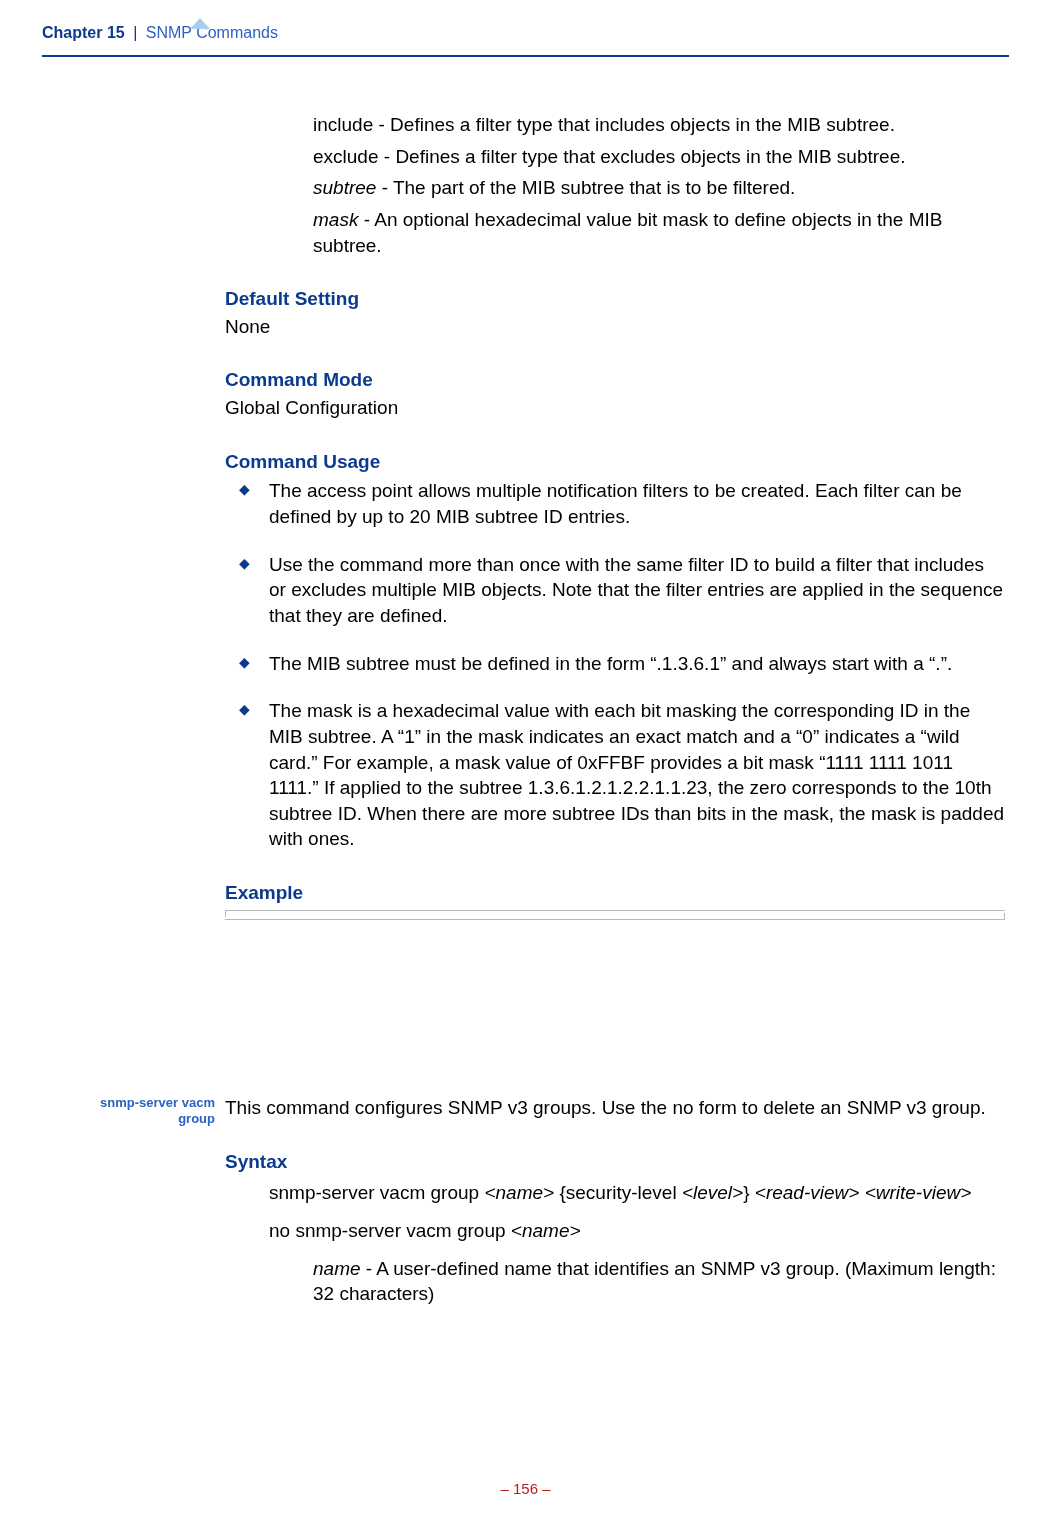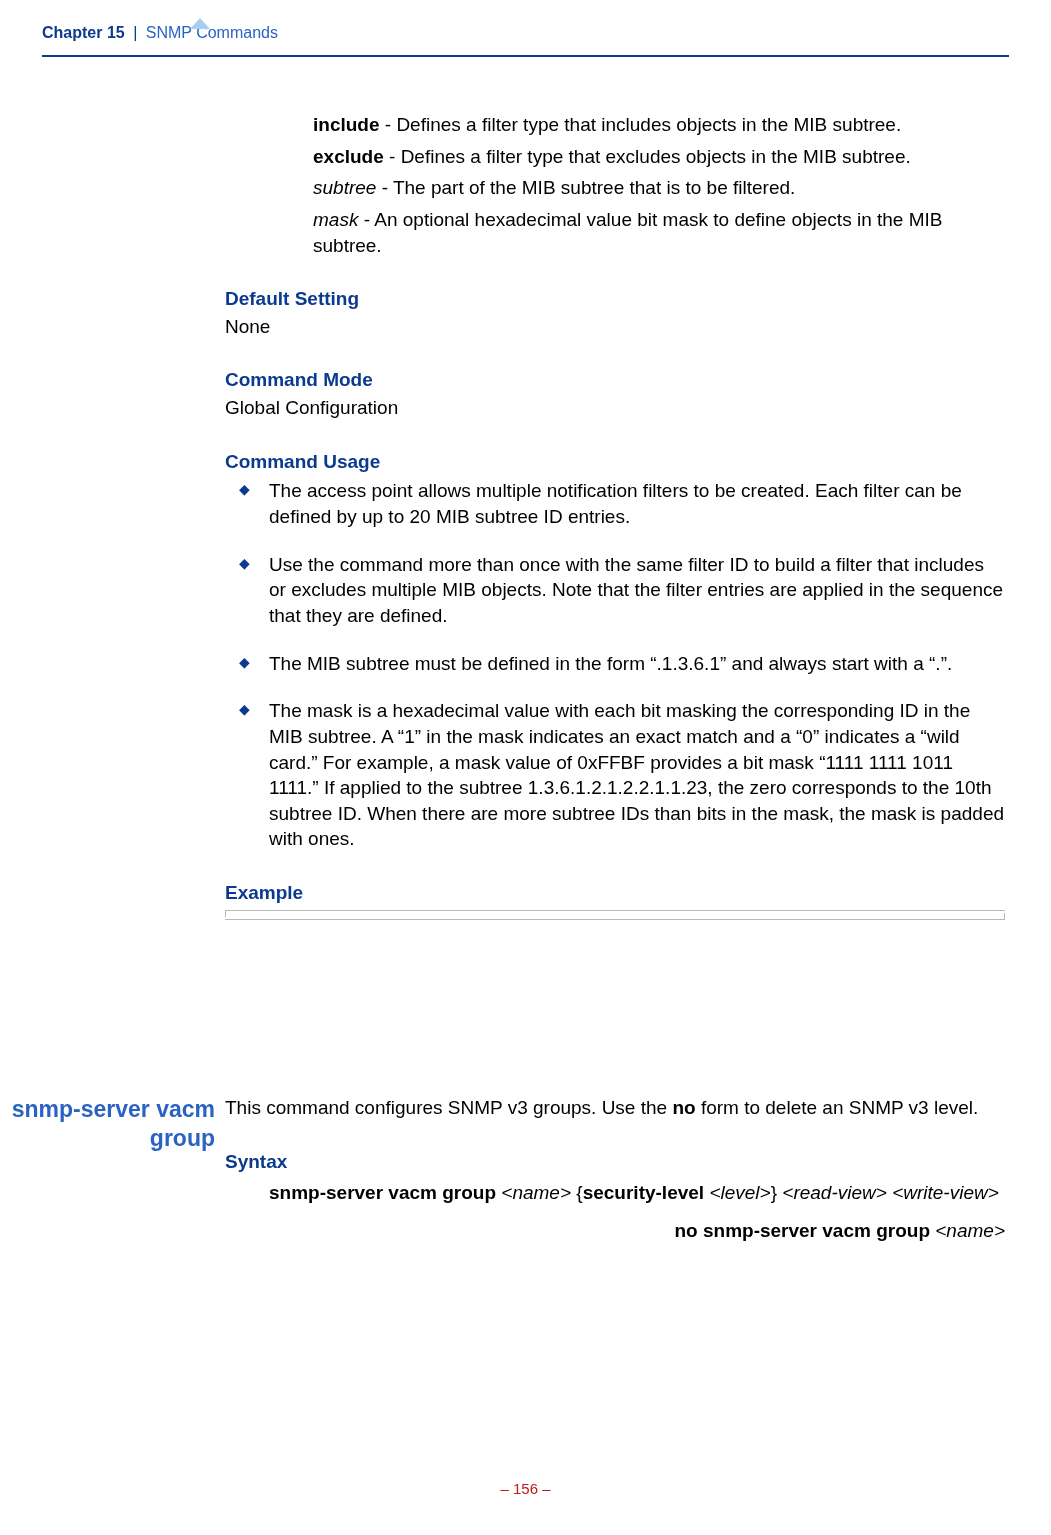--- a/index.html
+++ b/index.html
@@ -37,21 +37,21 @@
   }
   .triangle svg { display: block; }
   .content {
     position: absolute;
     top: 112px;
     left: 225px;
     width: 780px;
   }
   .indent-block { margin-left: 88px; }
   .para { margin: 0 0 6px 0; }
-  .bold { font-weight: 700; margin-top: 30px; }
+  .bold { font-weight: 400; margin-top: 30px; }
   .ital { font-style: italic; }
   .section-head {
     color: #0b3a8f;
     font-weight: 700;
     margin-top: 28px;
     margin-bottom: 2px;
     font-size: 19px;
   }
   ul.diamond {
     list-style: none;
@@ -89,21 +89,21 @@
     border-left: 1px solid #b8b8b8;
     border-top: 1px solid #b8b8b8;
   }
   .code-box .tick-tl { top: -1px; left: 0; }
   .code-box .tick-br { bottom: -1px; right: 0; border-left:none; border-top:none; border-right:1px solid #b8b8b8; border-bottom:1px solid #b8b8b8; }
   .side-label {
     position: absolute;
     right: 0;
     color: #2a63c4;
     font-weight: 700;
-    font-size: 23px;
+    font-size: 13px;
     text-align: right;
     line-height: 1.25;
   }
   .section2 {
     position: absolute;
     top: 1095px;
     left: 225px;
     width: 780px;
   }
   .side-col {
@@ -176,31 +176,34 @@
 
 <div class="side-col">
   <div class="side-label" style="top:0; width:215px;">
     <span>snmp-server vacm</span><br>
     <span>group</span>
   </div>
 </div>
 
 <div class="section2">
   <p class="para" style="margin-top:0;">
-    <span>This command configures SNMP v3 groups. Use the </span><span class="bold">no</span><span> form to delete an SNMP v3 level.</span>
+    <span>This command configures SNMP v3 groups. Use the </span><span class="bold">no</span><span> form to delete an SNMP v3 group.</span>
   </p>
 
   <div class="section-head">Syntax</div>
 
   <div class="syntax-block">
     <span class="bold">snmp-server vacm group </span><span class="ital">&lt;name&gt;</span><span> {</span><span class="bold">security-level</span><span class="ital"> &lt;level&gt;</span><span>} </span><span class="ital">&lt;read-view&gt;</span>
     <span class="ital">&lt;write-view&gt;</span>
   </div>
 
-  <div class="syntax-block" style="margin-top:12px;text-align:right;">
+  <div class="syntax-block" style="margin-top:12px;">
     <span class="bold">no snmp-server vacm group </span><span class="ital">&lt;name&gt;</span>
   </div>
 
+  <div class="syntax-sub" style="margin-left:88px; margin-top:12px;">
+    <span class="ital">name</span><span> - A user-defined name that identifies an SNMP v3 group. (Maximum length: 32 characters)</span>
+  </div>
 </div>
 
 <div class="footer">
   <span>–  156  –</span>
 </div>
 
 </body></html>

